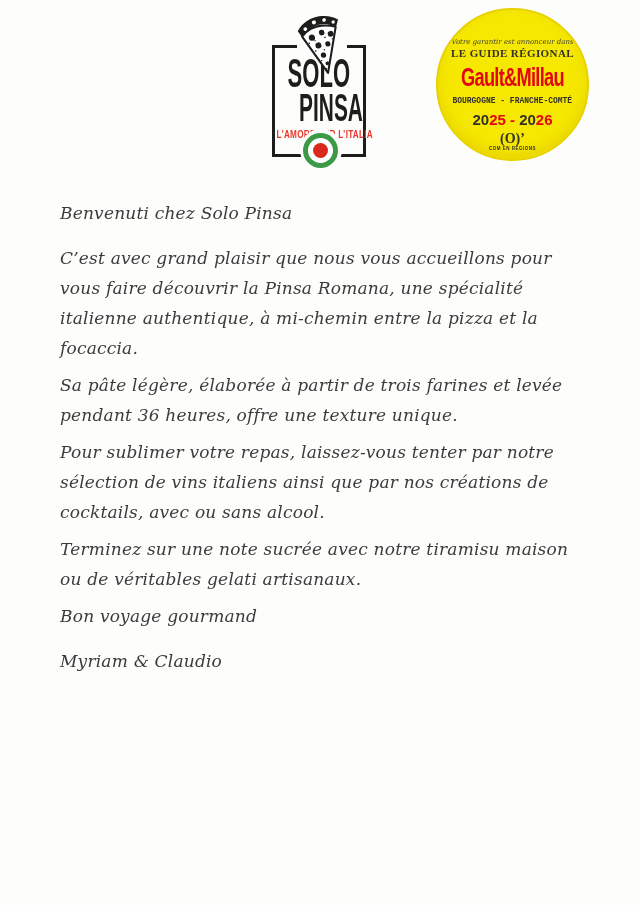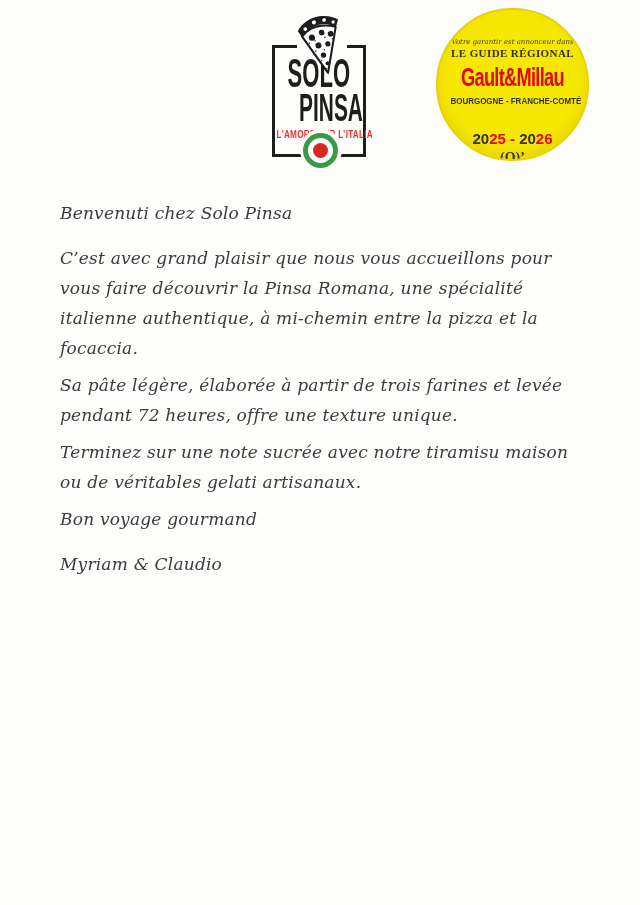--- a/index.html
+++ b/index.html
@@ -140,33 +140,33 @@
     white-space: nowrap;
   }
   .badge-brand .condensed {
     display: inline-block;
     transform: scaleX(0.70);
     transform-origin: 50% 50%;
     letter-spacing: -1px;
   }
   .badge-region {
     margin-top: 5px;
-    font-family: Liberation Sans, sans-serif;
+    font-family: Liberation Mono, monospace;
     font-weight: 700;
     font-size: 9.5px;
     color: #33312a;
     white-space: nowrap;
   }
   .badge-region .condensed {
     display: inline-block;
     transform: scaleX(0.84);
     transform-origin: 50% 50%;
   }
   .badge-years {
-    margin-top: 25px;
+    margin-top: 6px;
     font-family: "Liberation Sans", sans-serif;
     font-weight: 700;
     font-size: 15px;
     line-height: 1;
     white-space: nowrap;
   }
   .badge-years .dark { color: #33312a; }
   .badge-years .red { color: #e30613; }
   .badge-publisher { margin-top: 5px; line-height: 1; }
   .pub-logo {
@@ -279,19 +279,20 @@
     </div>
     <div class="badge-publisher">
       <div class="pub-logo">(O)’</div>
       <div class="pub-text">COM EN RÉGIONS</div>
     </div>
   </div>
 
   <main class="body-text">
     <p class="title">Benvenuti chez Solo Pinsa</p>
     <p>C’est avec grand plaisir que nous vous accueillons pour vous faire découvrir la Pinsa Romana, une spécialité italienne authentique, à mi-chemin entre la pizza et la focaccia.</p>
-    <p>Sa pâte légère, élaborée à partir de trois farines et levée pendant 72 heures, offre une texture unique.</p>
+    <p>Sa pâte légère, élaborée à partir de trois farines et levée pendant 36 heures, offre une texture unique.</p>
+    <p>Pour sublimer votre repas, laissez-vous tenter par notre sélection de vins italiens ainsi que par nos créations de cocktails, avec ou sans alcool.</p>
     <p>Terminez sur une note sucrée avec notre tiramisu maison ou de véritables gelati artisanaux.</p>
     <p class="closing">Bon voyage gourmand</p>
     <p class="signature">Myriam &amp; Claudio</p>
   </main>
 
 </div>
 
 </body></html>

